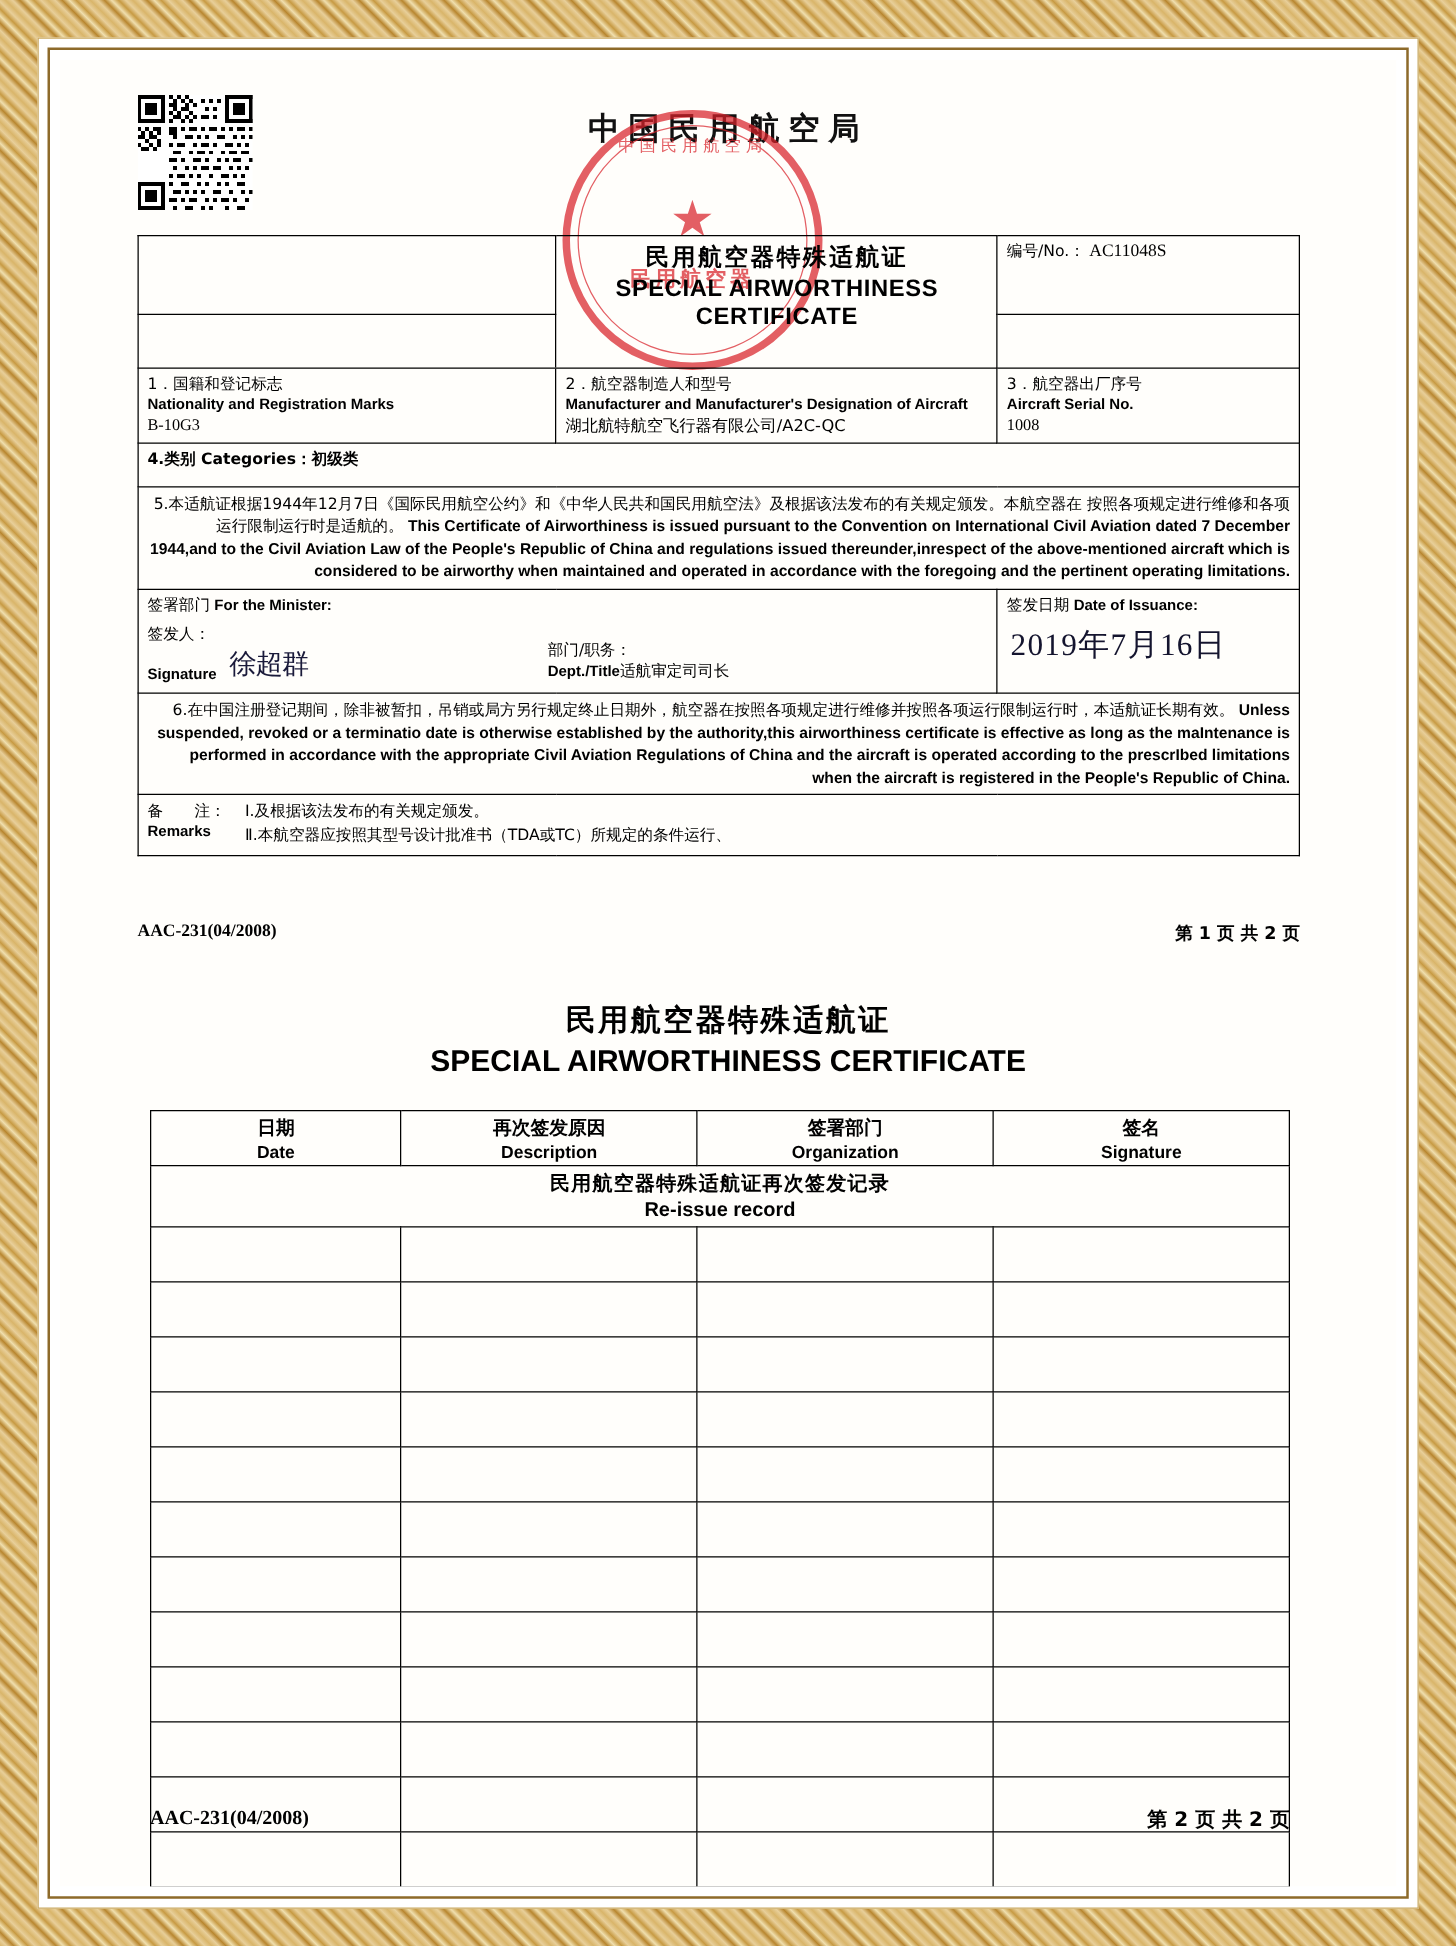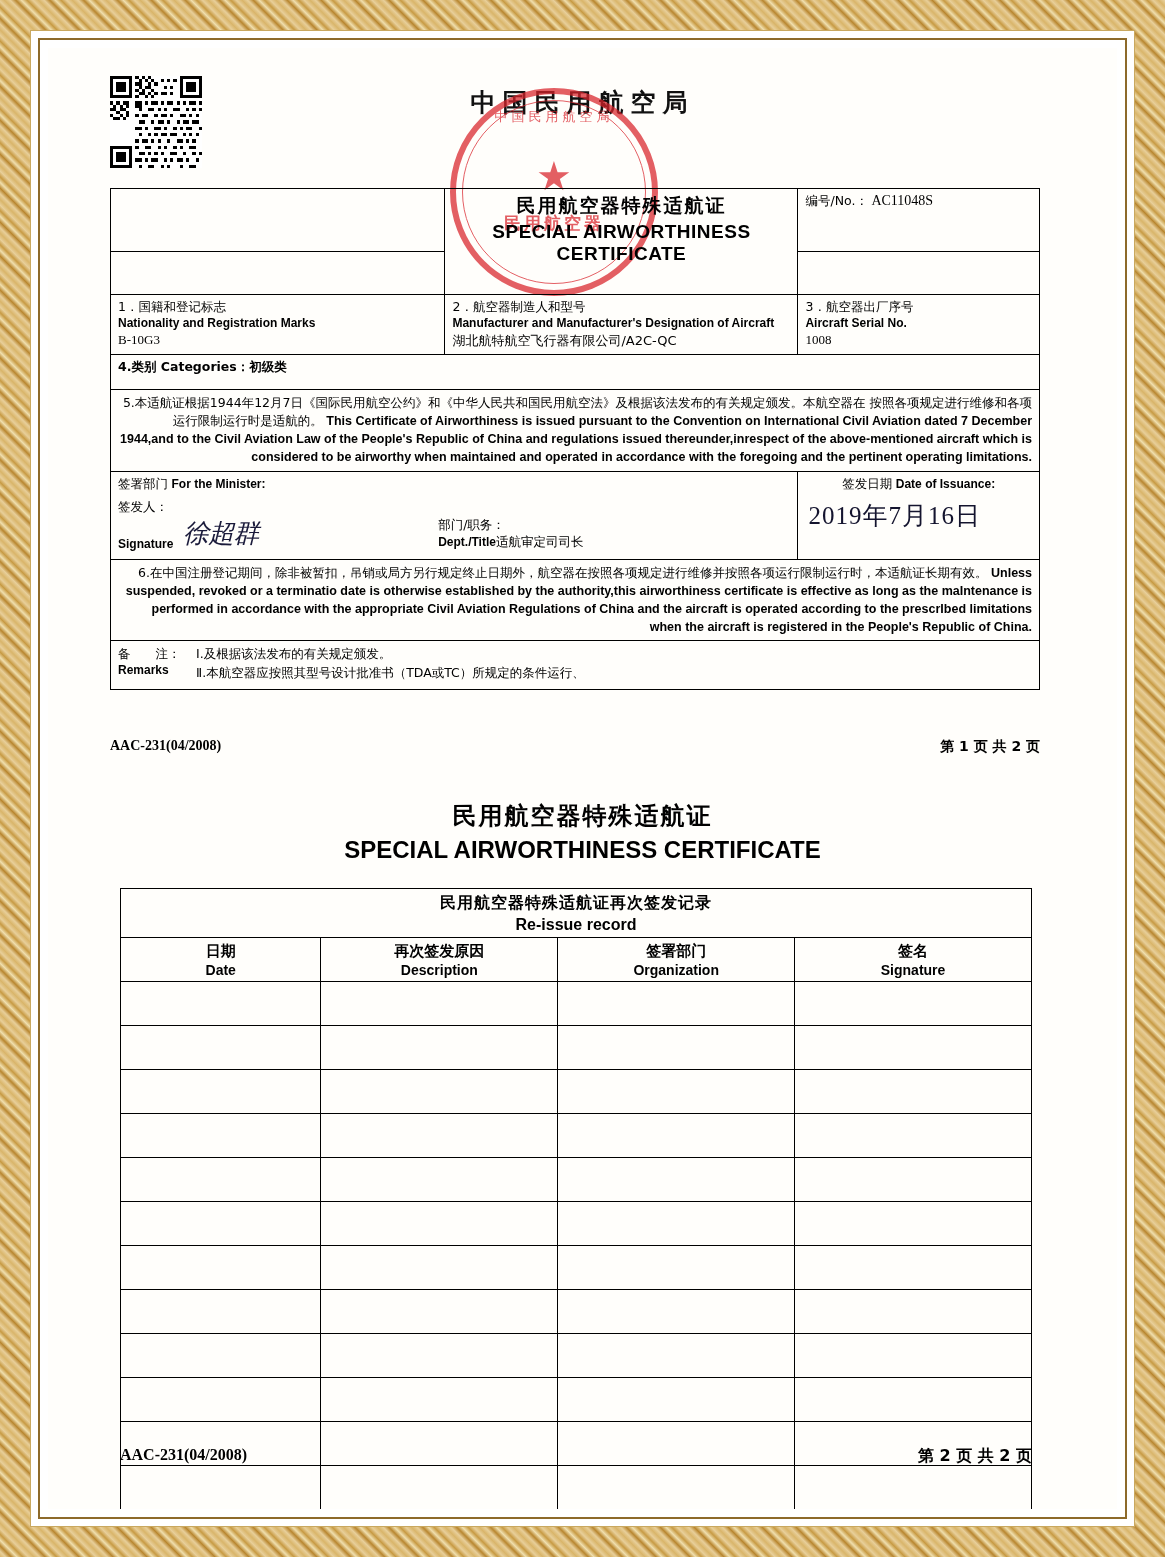--- a/index.html
+++ b/index.html
@@ -175,22 +175,21 @@
     line-height: 1.45;
     text-align: right;
   }
   .para .en {
     font-weight: bold;
   }
   .cjk { font-family: "DejaVu Sans", sans-serif; }
 
   .sig-script {
     font-family: "Liberation Serif", serif;
-    font-style: italic;
-    font-size: 26px;
+    font-size: 22px;
     color: #1a1a3a;
     letter-spacing: -1px;
   }
   .date-script {
     font-family: "Liberation Serif", serif;
     font-size: 25px;
     color: #14142e;
     letter-spacing: 1px;
   }
 
@@ -516,21 +515,21 @@
             </div>
             <div style="width:54%;margin-left:20px;">
               <div class="label-cn cjk">部门/职务：</div>
               <div>
                 <span class="label-en">Dept./Title</span><span class="label-cn cjk">适航审定司司长</span>
               </div>
             </div>
           </div>
         </td>
         <td style="padding:0;">
-          <div style="padding:4px 7px 0 7px;text-align:center;">
+          <div style="padding:4px 7px 0 7px;">
             <span class="label-cn cjk">签发日期</span>
             <span class="label-en">Date of Issuance:</span>
           </div>
           <div class="date-script cjk" style="padding:6px 0 6px 10px;">2019年7月16日</div>
         </td>
       </tr>
 
       <tr>
         <td colspan="3" class="para">
           <span class="cjk">6.在中国注册登记期间，除非被暂扣，吊销或局方另行规定终止日期外，航空器在按照各项规定进行维修并按照各项运行限制运行时，本适航证长期有效。</span>
@@ -561,41 +560,41 @@
     </div>
 
     <div class="page2-head">
       <div class="cn cjk">民用航空器特殊适航证</div>
       <div class="en">SPECIAL AIRWORTHINESS CERTIFICATE</div>
     </div>
 
     <table class="record-table">
       <tbody>
           <tr>
+        <td style="width:22%;">
+          <div class="col-hdr-cn cjk">日期</div>
+          <div class="col-hdr-en">Date</div>
+        </td>
+        <td style="width:26%;">
+          <div class="col-hdr-cn cjk">再次签发原因</div>
+          <div class="col-hdr-en">Description</div>
+        </td>
+        <td style="width:26%;">
+          <div class="col-hdr-cn cjk">签署部门</div>
+          <div class="col-hdr-en">Organization</div>
+        </td>
+        <td style="width:26%;">
+          <div class="col-hdr-cn cjk">签名</div>
+          <div class="col-hdr-en">Signature</div>
+        </td>
+      </tr>
+      <tr>
         <td class="hdr-title" colspan="4">
           <div class="rec-title-cn cjk">民用航空器特殊适航证再次签发记录</div>
           <div class="rec-title-en">Re-issue record</div>
-        </td>
-      </tr>
-      <tr>
-        <td style="width:22%;">
-          <div class="col-hdr-cn cjk">日期</div>
-          <div class="col-hdr-en">Date</div>
-        </td>
-        <td style="width:26%;">
-          <div class="col-hdr-cn cjk">再次签发原因</div>
-          <div class="col-hdr-en">Description</div>
-        </td>
-        <td style="width:26%;">
-          <div class="col-hdr-cn cjk">签署部门</div>
-          <div class="col-hdr-en">Organization</div>
-        </td>
-        <td style="width:26%;">
-          <div class="col-hdr-cn cjk">签名</div>
-          <div class="col-hdr-en">Signature</div>
         </td>
       </tr>
       </tbody>
         <tbody id="record-body">
           <tr class="row-tall">
             <td></td>
             <td></td>
             <td></td>
             <td></td>
           </tr>

